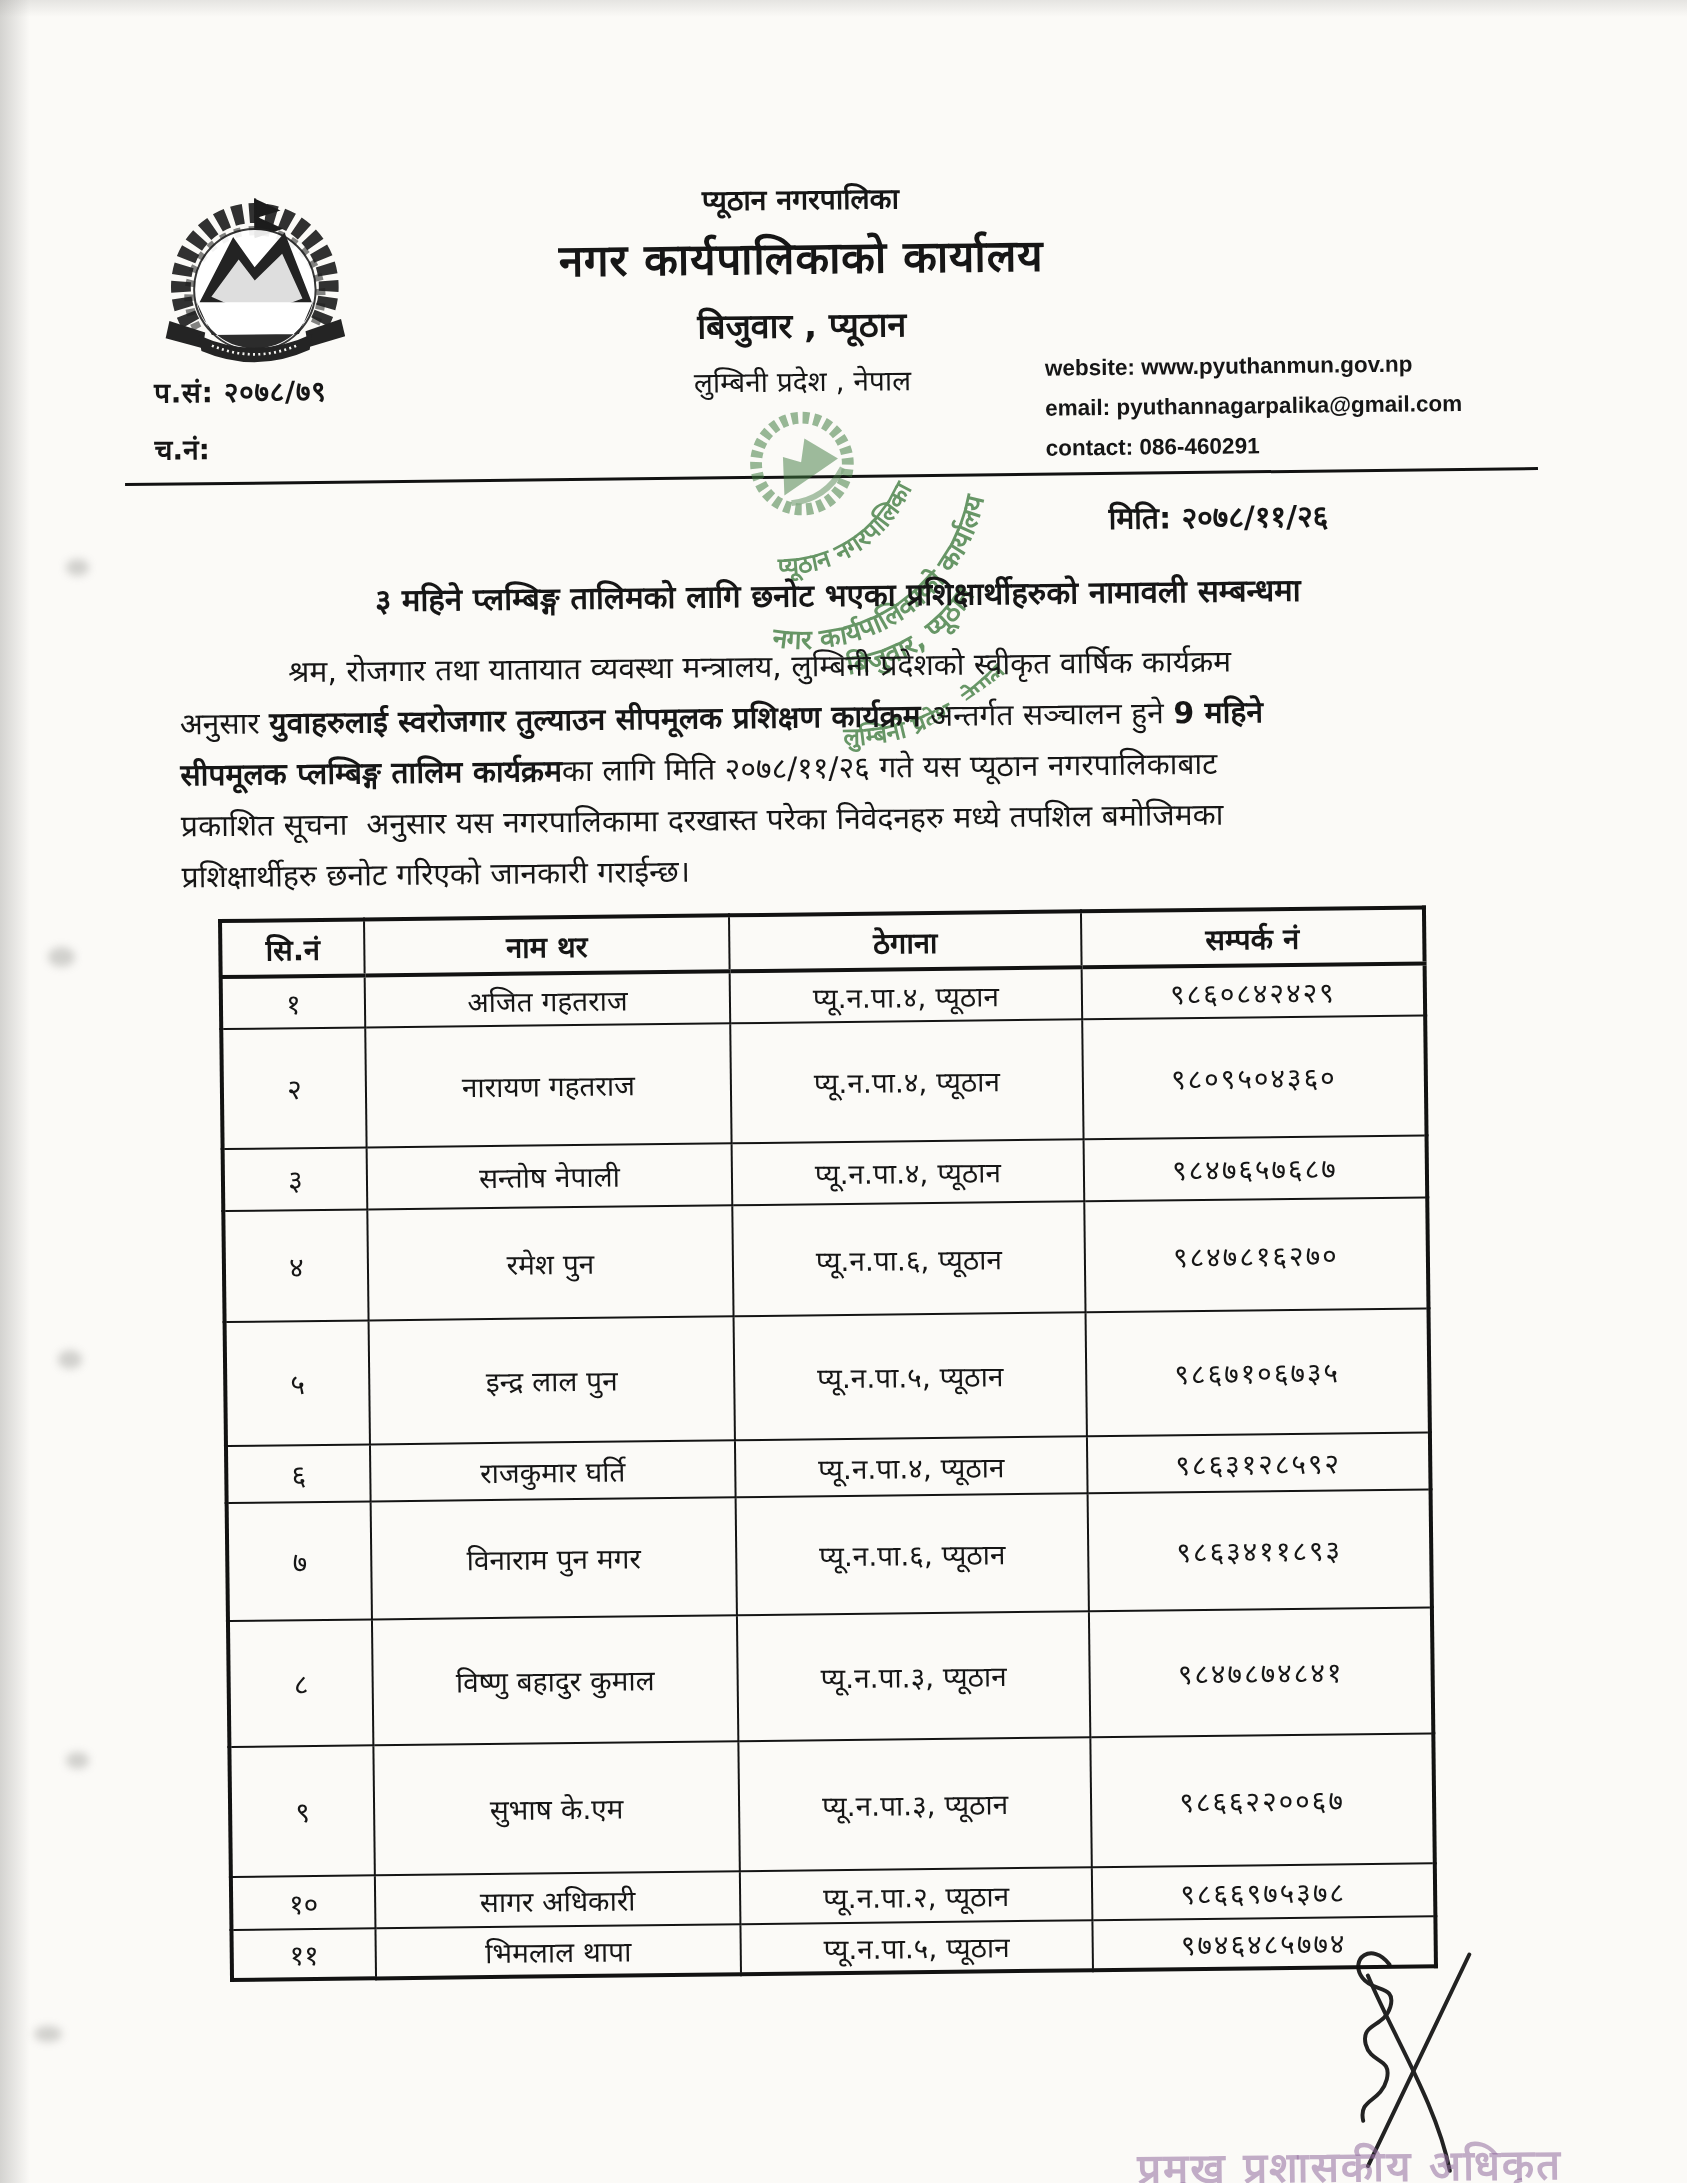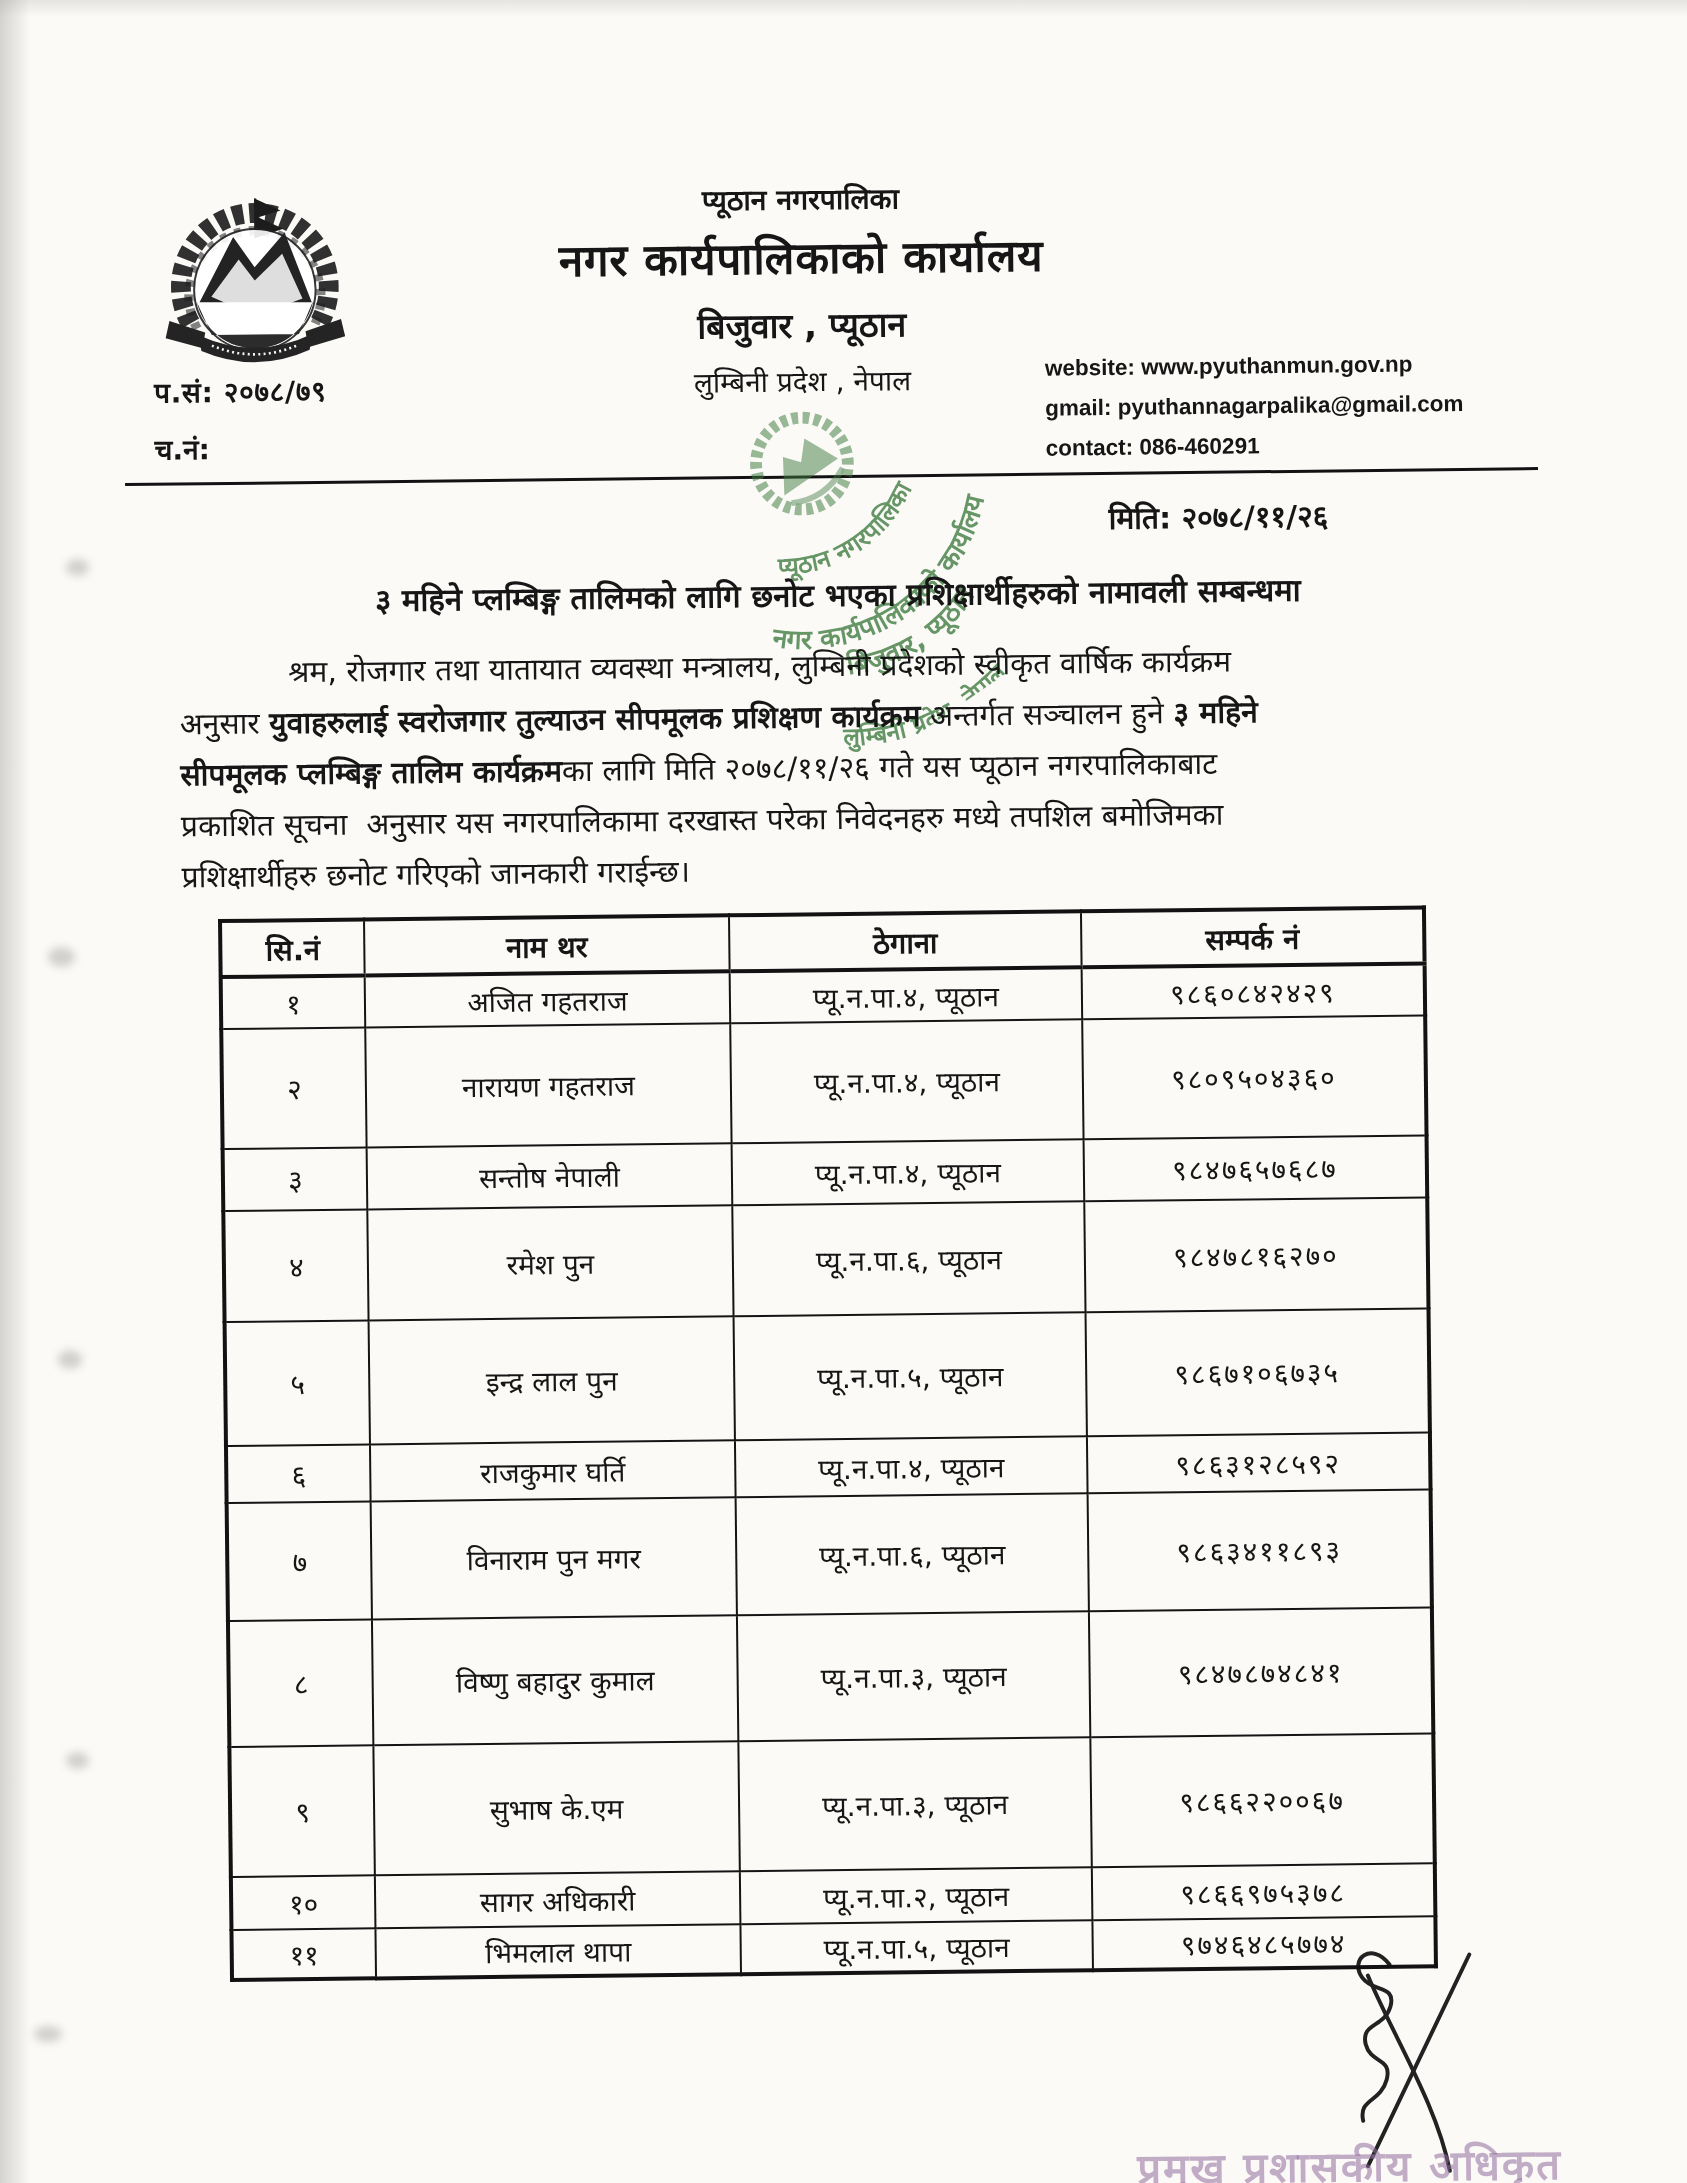--- a/index.html
+++ b/index.html
@@ -126,21 +126,21 @@
 
   <div class="abs center-block">
     <div class="h-muni">प्यूठान नगरपालिका</div>
     <div class="h-office">नगर कार्यपालिकाको कार्यालय</div>
     <div class="h-addr">बिजुवार , प्यूठान</div>
     <div class="h-prov">लुम्बिनी प्रदेश , नेपाल</div>
   </div>
 
   <div class="abs contact-block">
     <div><span>website: </span><span class="val">www.pyuthanmun.gov.np</span></div>
-    <div><span>gmail: </span><span class="val">pyuthannagarpalika@gmail.com</span></div>
+    <div><span>email: </span><span class="val">pyuthannagarpalika@gmail.com</span></div>
     <div><span>contact: </span><span class="val">086-460291</span></div>
   </div>
 
   <div class="abs rule"></div>
 
   <svg class="abs stamp" viewBox="0 0 500 500">
     <defs>
       <path id="arc1" d="M 138,215 A 190,190 0 0 0 362,215"></path>
       <path id="arc2" d="M 76,290 A 250,250 0 0 0 424,290"></path>
       <path id="arc3" d="M 140,380 A 230,230 0 0 0 360,380"></path>
@@ -156,21 +156,21 @@
     <text font-size="36"><textPath href="#arc3">बिजुवार, प्यूठान</textPath></text>
     <text font-size="33"><textPath href="#arc4">लुम्बिनी प्रदेश, नेपाल</textPath></text>
   </svg>
 
   <div class="abs date-line">मिति: २०७८/११/२६</div>
 
   <div class="abs title">३ महिने प्लम्बिङ्ग तालिमको लागि छनोट भएका प्रशिक्षार्थीहरुको नामावली सम्बन्धमा</div>
 
   <div class="abs bodytext">
     <div class="ln ln1">श्रम, रोजगार तथा यातायात व्यवस्था मन्त्रालय, लुम्बिनी प्रदेशको स्वीकृत वार्षिक कार्यक्रम</div>
-    <div class="ln"><span>अनुसार </span><b>युवाहरुलाई स्वरोजगार तुल्याउन सीपमूलक प्रशिक्षण कार्यक्रम</b><span> अन्तर्गत सञ्चालन हुने </span><b>३ महिने</b></div>
+    <div class="ln"><span>अनुसार </span><b>युवाहरुलाई स्वरोजगार तुल्याउन सीपमूलक प्रशिक्षण कार्यक्रम</b><span> अन्तर्गत सञ्चालन हुने </span><b>9 महिने</b></div>
     <div class="ln"><b>सीपमूलक प्लम्बिङ्ग तालिम कार्यक्रम</b><span>का लागि मिति २०७८/११/२६ गते यस प्यूठान नगरपालिकाबाट</span></div>
     <div class="ln">प्रकाशित सूचना  अनुसार यस नगरपालिकामा दरखास्त परेका निवेदनहरु मध्ये तपशिल बमोजिमका</div>
     <div class="ln">प्रशिक्षार्थीहरु छनोट गरिएको जानकारी गराईन्छ।</div>
   </div>
 
   <table class="roster">
     <colgroup>
         <col class="c-sn">
         <col class="c-name">
         <col class="c-addr">

